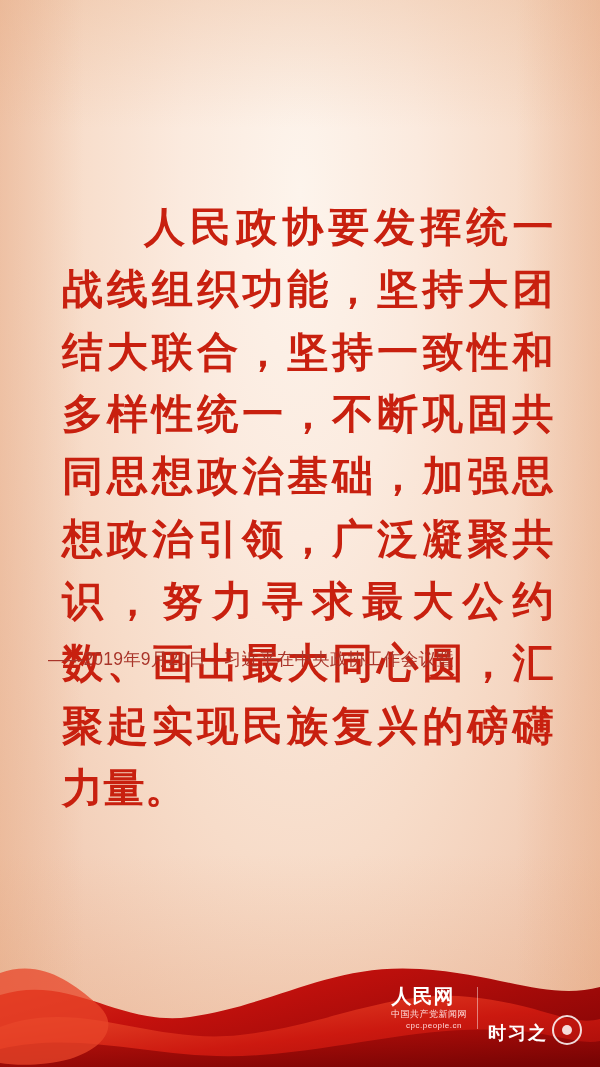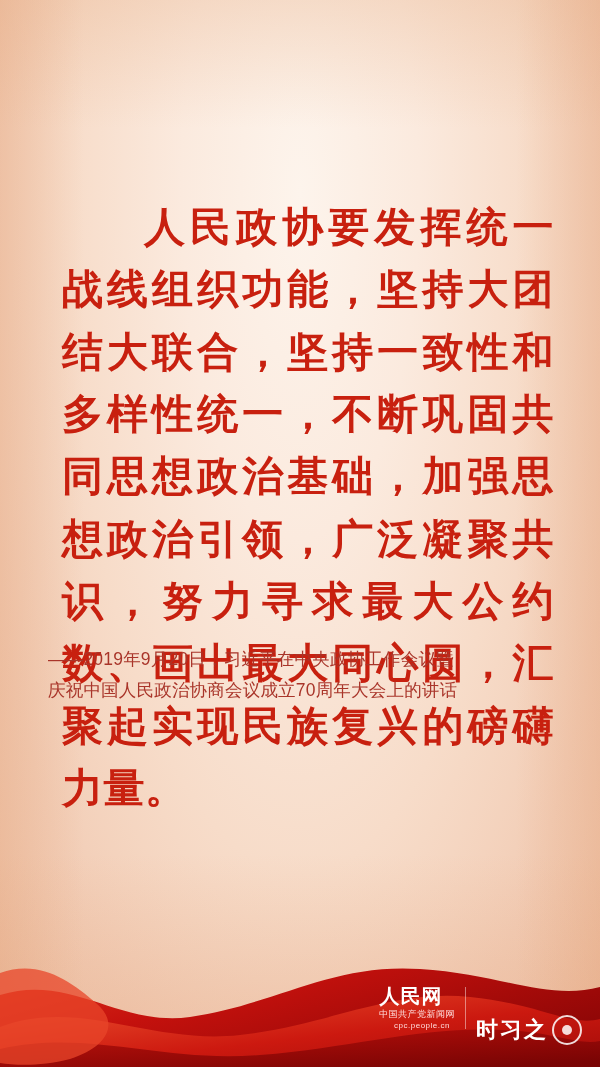--- a/index.html
+++ b/index.html
@@ -105,24 +105,24 @@
   }
   .divider-v {
     width: 1px;
     height: 42px;
     background: rgba(255,255,255,0.45);
   }
   .sx-logo {
     color: #ffffff;
     font-family: "Liberation Serif", serif;
     font-weight: bold;
-    font-size: 22px;
+    font-size: 18px;
     letter-spacing: 2px;
     display: flex;
-    align-items: flex-start;
+    align-items: flex-end;
     margin-top: 44px;
   }
   .sx-mark {
     display: inline-block;
     width: 26px;
     height: 26px;
     border: 2px solid rgba(255,255,255,0.85);
     border-radius: 50%;
     margin-left: 4px;
     position: relative;
@@ -145,21 +145,20 @@
 <div class="poster">
 
   <div class="vignette"></div>
 
   <div class="quote-block">
     <div class="quote-text">人民政协要发挥统一战线组织功能，坚持大团结大联合，坚持一致性和多样性统一，不断巩固共同思想政治基础，加强思想政治引领，广泛凝聚共识，努力寻求最大公约数、画出最大同心圆，汇聚起实现民族复兴的磅礴力量。</div>
   </div>
 
   <div class="source">
     <div>——2019年9月20日，习近平在中央政协工作会议暨</div>
-    <div>庆祝中国人民政治协商会议成立70周年大会上的讲话</div>
   </div>
 
   <div class="ribbon">
     <svg viewBox="0 0 600 190" preserveAspectRatio="none" xmlns="http://www.w3.org/2000/svg">
       <defs>
         <linearGradient id="rg1" x1="0" y1="0" x2="1" y2="0.6">
           <stop offset="0%" stop-color="#e0321c"></stop>
           <stop offset="40%" stop-color="#c4110d"></stop>
           <stop offset="100%" stop-color="#8d0606"></stop>
         </linearGradient>

